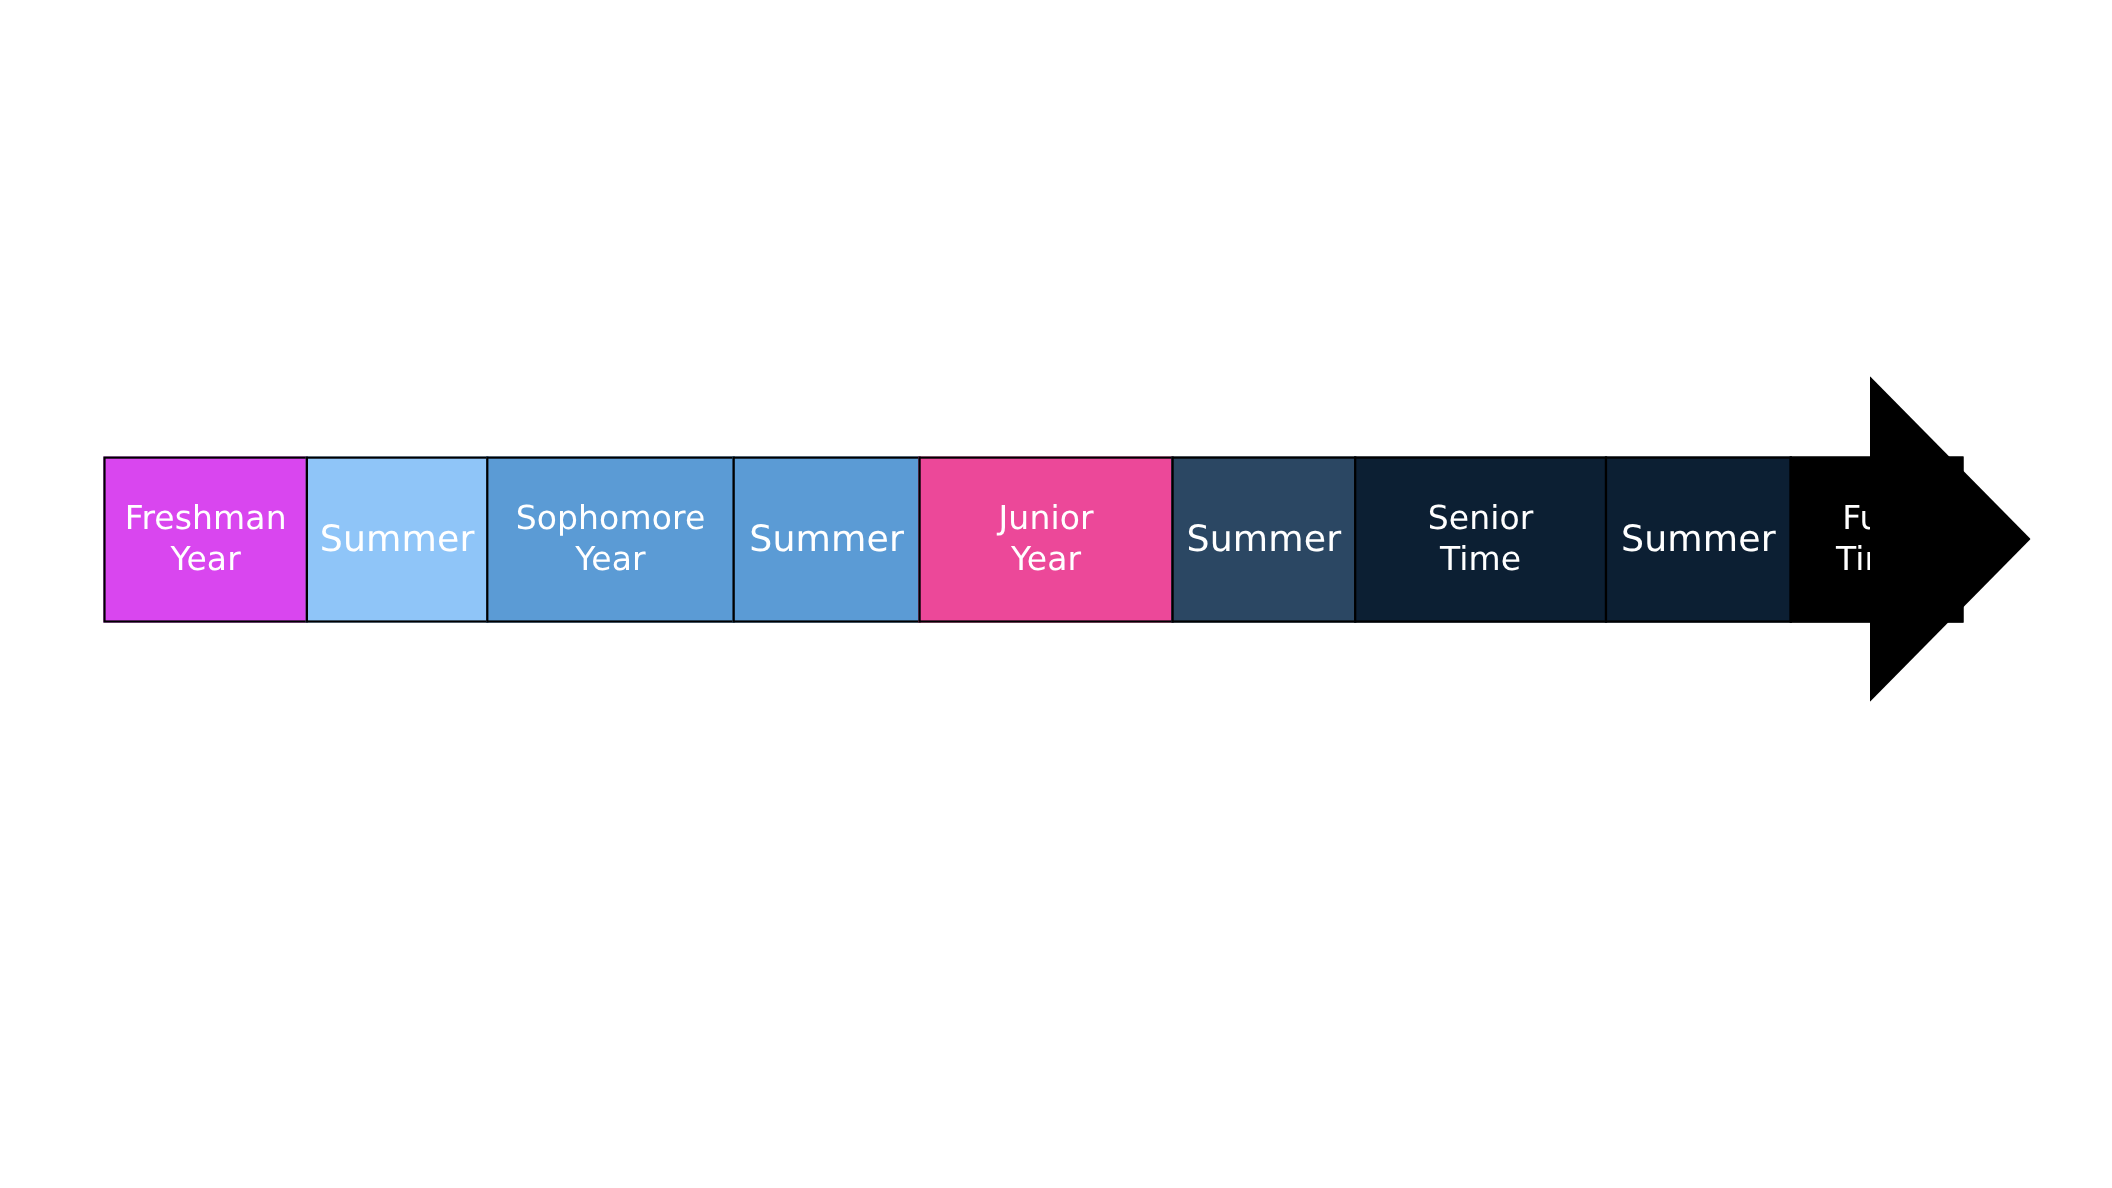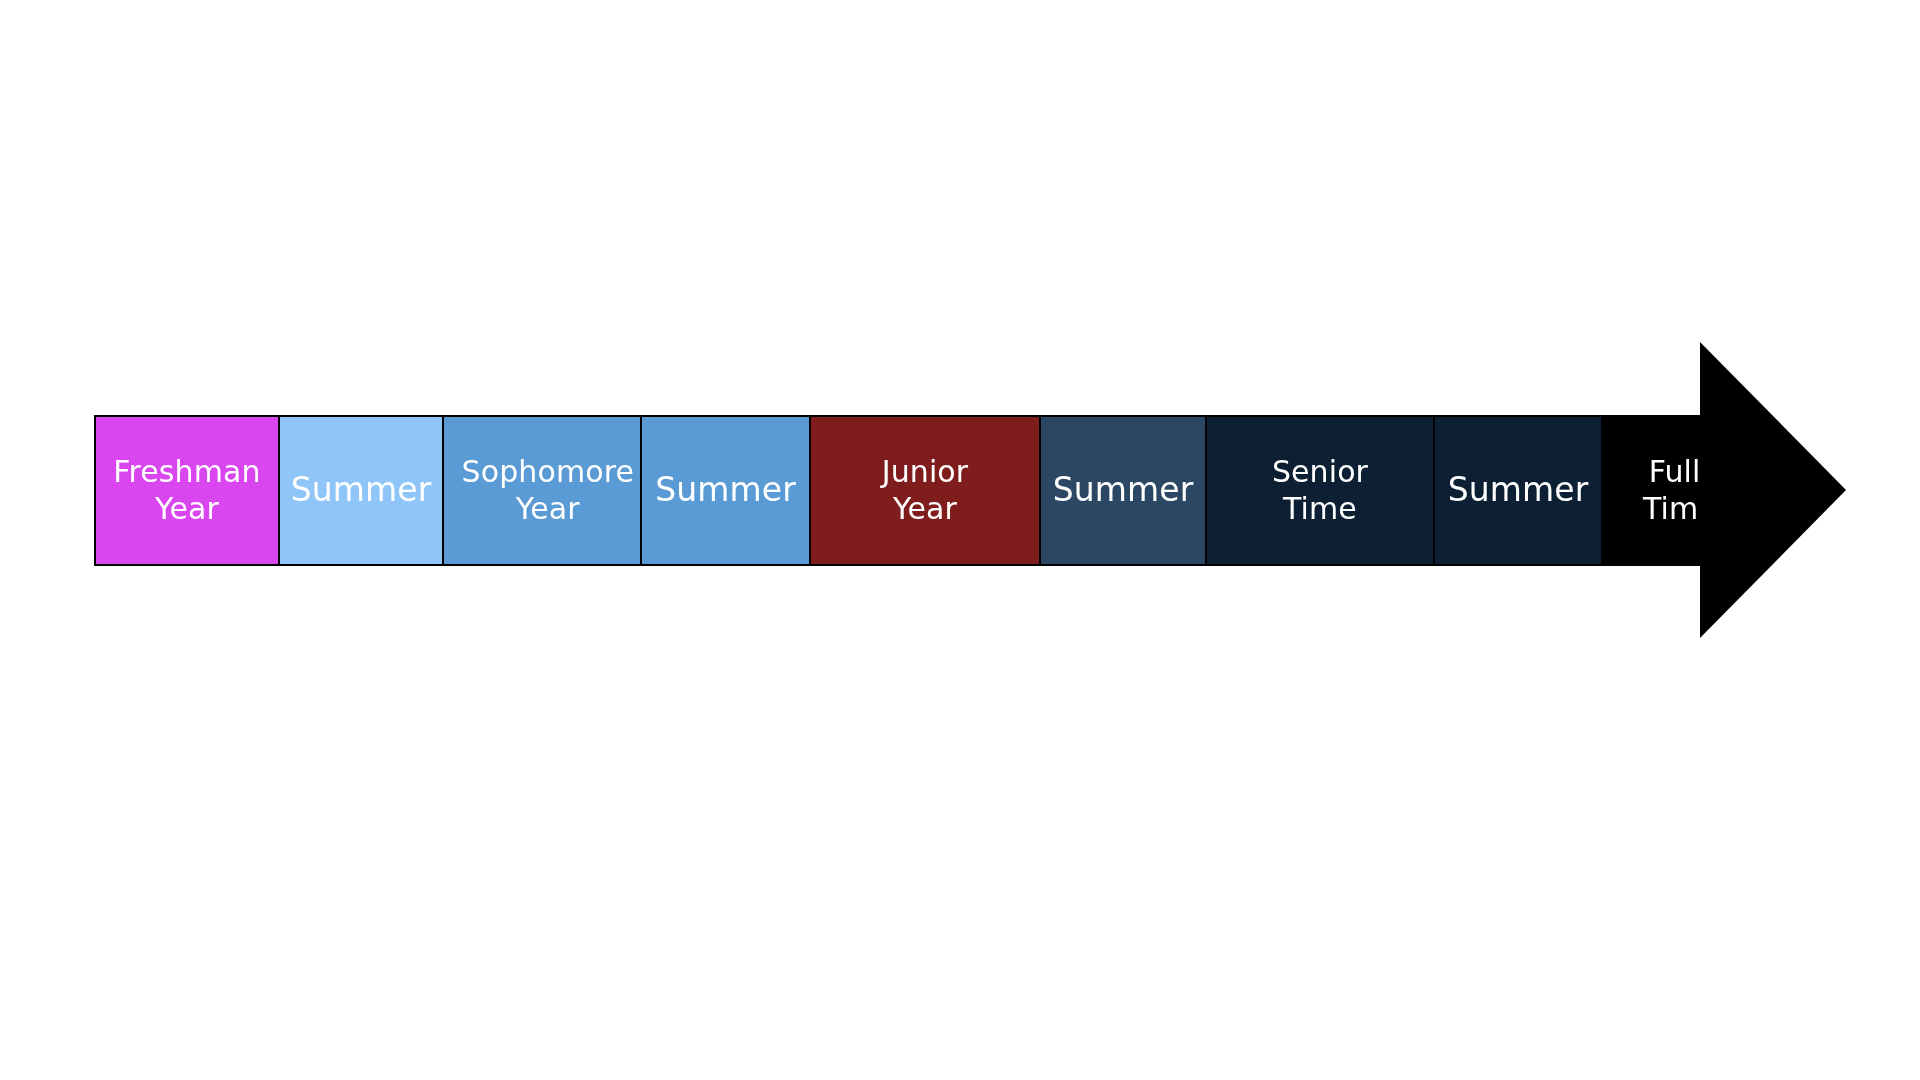--- a/index.html
+++ b/index.html
@@ -81,30 +81,30 @@
 
     <div class="segment seg-year" style="width:186px; background:#d946ef;">
       <span class="label">Freshman
 Year</span>
     </div>
 
     <div class="segment seg-break" style="width:166px; background:#8FC5F8;">
       <span class="label">Summer</span>
     </div>
 
-    <div class="segment seg-year" style="width:200px; background:#5B9BD5;justify-content:flex-end;">
+    <div class="segment seg-year" style="width:226px; background:#5B9BD5;">
       <span class="label">Sophomore
 Year</span>
     </div>
 
     <div class="segment seg-break" style="width:171px; background:#5B9BD5;">
       <span class="label">Summer</span>
     </div>
 
-    <div class="segment seg-year" style="width:232px; background:#7f1d1d;">
+    <div class="segment seg-year" style="width:232px; background:#ec4899;">
       <span class="label">Junior
 Year</span>
     </div>
 
     <div class="segment seg-break" style="width:168px; background:#2B4763;">
       <span class="label">Summer</span>
     </div>
 
     <div class="segment seg-year" style="width:230px; background:#0C1F33;">
       <span class="label">Senior

